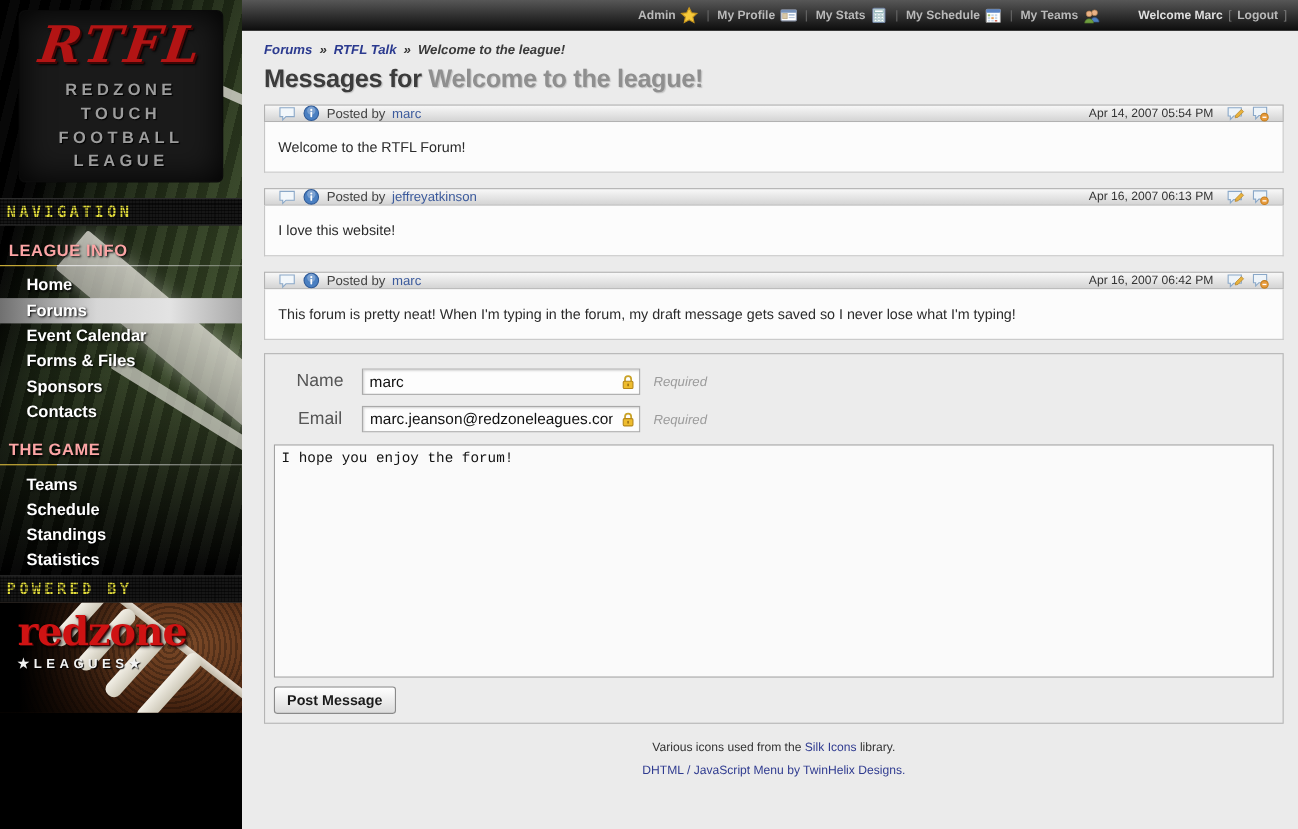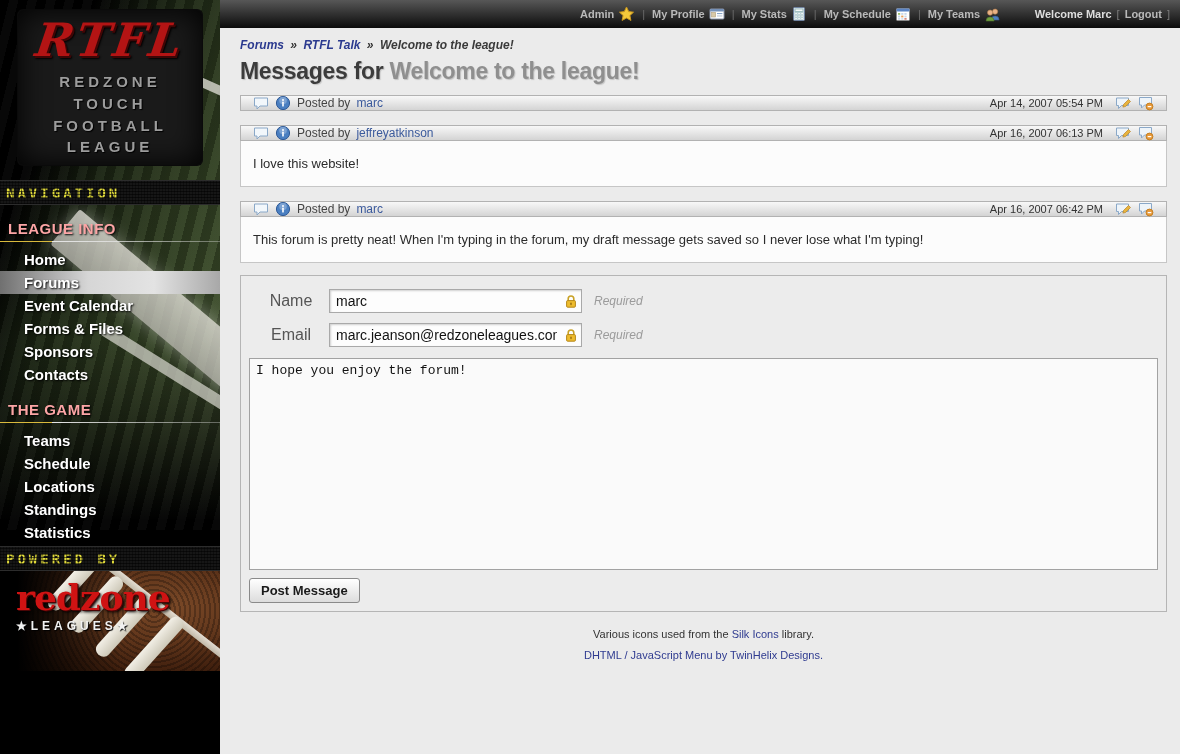--- a/index.html
+++ b/index.html
@@ -152,21 +152,20 @@
       <a class="side-item">Event Calendar</a>
       <a class="side-item">Forms &amp; Files</a>
       <a class="side-item">Sponsors</a>
       <a class="side-item">Contacts</a>
 
       <div class="side-gap"></div>
       <div class="side-section-title">THE GAME</div>
       <div class="side-rule"></div>
       <a class="side-item">Teams</a>
       <a class="side-item">Schedule</a>
-      <a class="side-item">Locations</a>
       <a class="side-item">Standings</a>
       <a class="side-item">Statistics</a>
     </nav>
 
     <div class="led-bar" style="margin-top:2px;">
       <span class="led-text">POWERED BY</span>
     </div>
 
     <div class="powered-logo">
       <div class="lace lace-seam"></div>
@@ -308,20 +307,21 @@
             </span>
             <span class="icon">
               <svg width="17" height="16" viewBox="0 0 17 16">
                   <path d="M2.5 2.5 h12 v7.5 h-7 l-3 3 v-3 h-2 z" fill="#eef4f9" stroke="#8aa8c8"></path>
                   <circle cx="12.5" cy="11.5" r="3.4" fill="#e89b3c" stroke="#c57f20"></circle>
                   <rect x="10.7" y="11" width="3.6" height="1.2" fill="#fff"></rect>
                 </svg>
             </span>
           </span>
         </div>
+        <div class="msg-body">Welcome to the RTFL Forum!</div>
       </div>
 
       <div class="msg">
         <div class="msg-header">
           <span class="icon">
             <svg width="16" height="15" viewBox="0 0 16 15">
                 <path d="M1.5 2 h13 v8 h-7.5 l-3 3 v-3 h-2.5 z" fill="#f2f7fb" stroke="#8aa8c8"></path>
               </svg>
           </span>
           <span class="icon">

